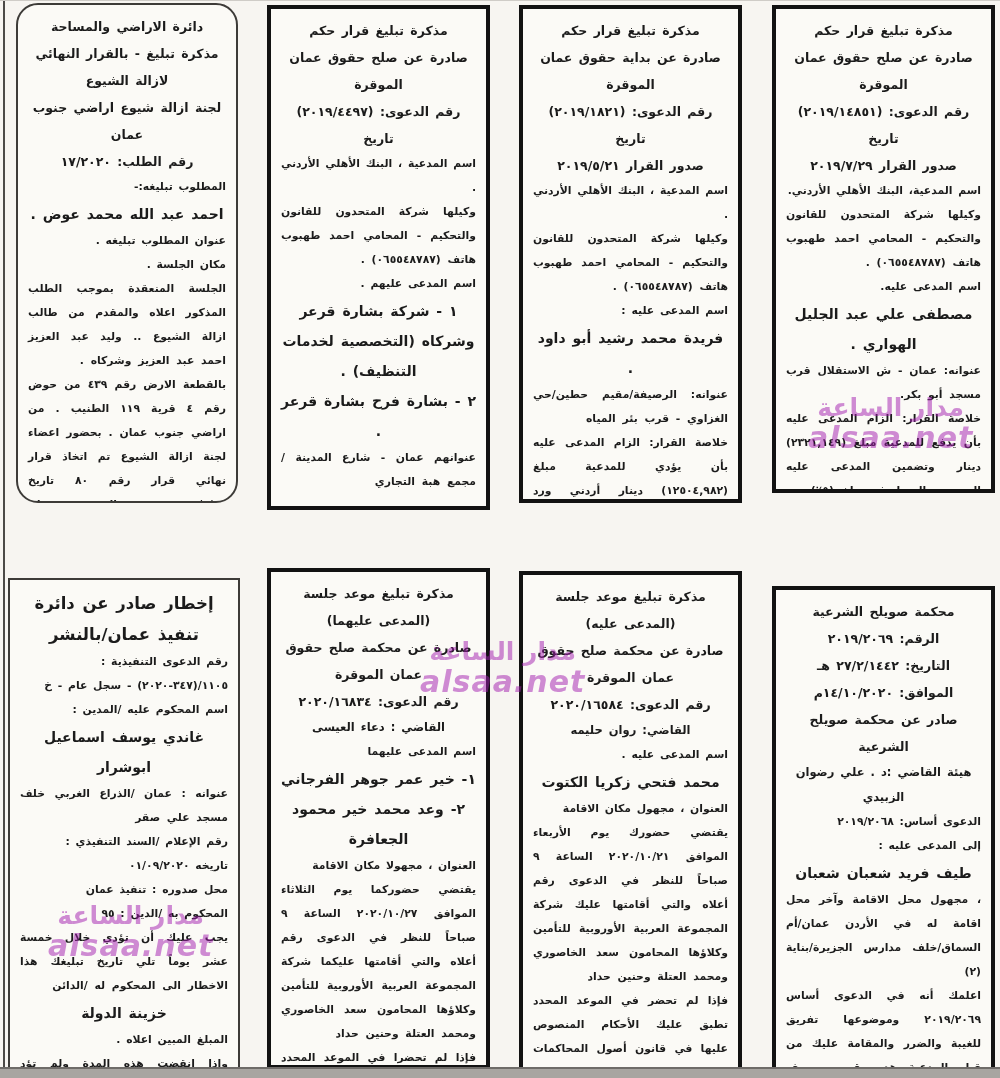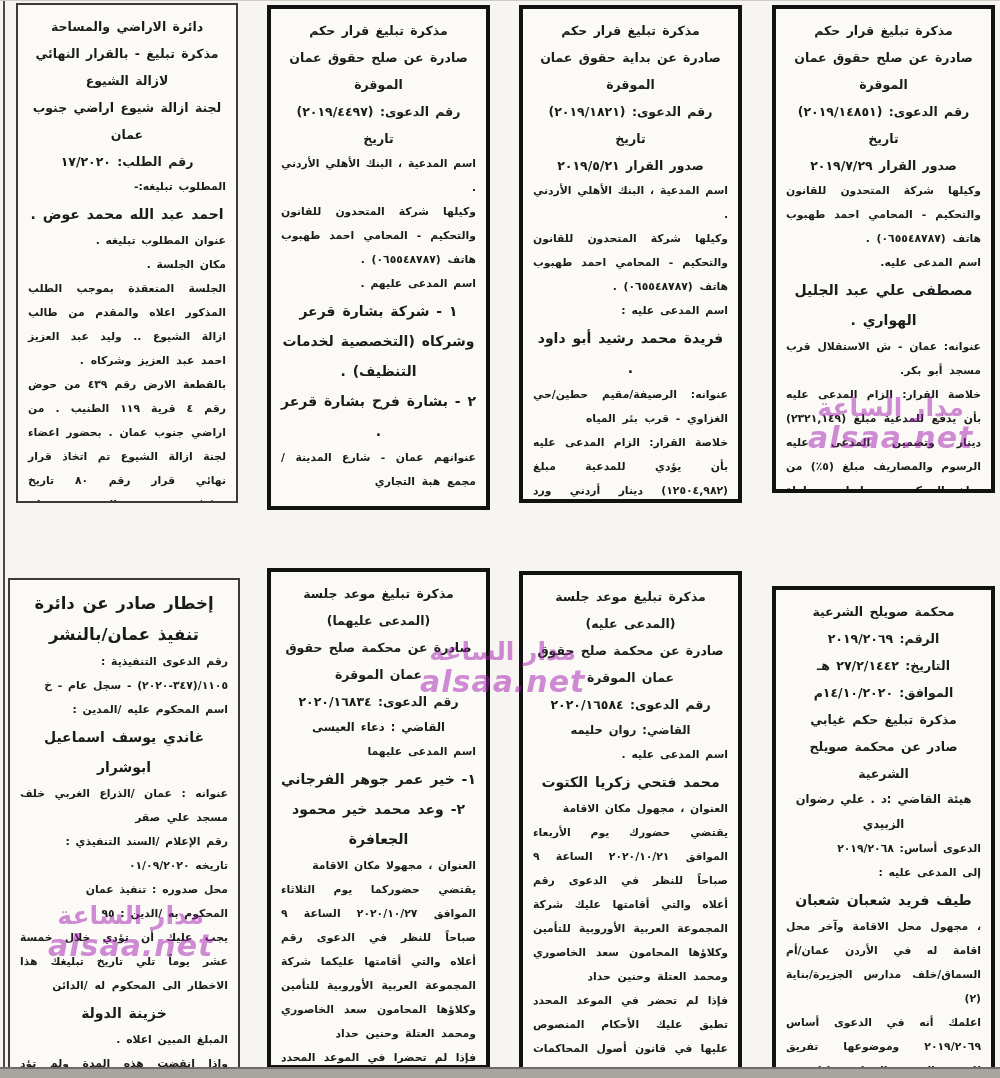--- a/index.html
+++ b/index.html
@@ -34,21 +34,21 @@
   .h{font-size:12.5px;line-height:27px;text-align:center;}
   .c{font-size:11.5px;line-height:25px;text-align:center;}
   .r{font-size:10.8px;line-height:24px;text-align:right;}
   .j{font-size:10.8px;line-height:24px;text-align:justify;text-align-last:right;word-spacing:3px;}
   .n{font-size:14px;line-height:30px;text-align:center;}
   .t{font-size:16.5px;line-height:31px;text-align:center;}
   
   .box-0{left:772px;top:4px;width:223px;height:488px;}
   .box-1{left:519px;top:4px;width:223px;height:498px;}
   .box-2{left:267px;top:4px;width:223px;height:505px;}
-  .box-3{left:16px;top:2px;width:222px;height:500px;}
+  .box-3{left:16px;top:2px;width:222px;height:500px;border-radius:22px;}
   .box-4{left:772px;top:570px;width:223px;height:496px;margin-top:15px;}
   .box-5{left:519px;top:570px;width:223px;height:584px;}
   .box-6{left:267px;top:567px;width:223px;height:501px;}
   .box-7{left:8px;top:577px;width:232px;height:510px;}
   .watermark{
     position:absolute;z-index:5;pointer-events:none;
     color:#a21caf;opacity:.5;text-align:center;
     font-weight:bold;line-height:30px;white-space:nowrap;
   }
   .watermark .ar{font-size:25px;display:block;}
@@ -61,20 +61,21 @@
 <body>
 
 <div class="page">
   <div class="left-rule"></div>
 
   <div class="box box-0">
       <div class="ln h">مذكرة تبليغ قرار حكم</div>
       <div class="ln h">صادرة عن صلح حقوق عمان الموقرة</div>
       <div class="ln h">رقم الدعوى: (٢٠١٩/١٤٨٥١) تاريخ</div>
       <div class="ln h">صدور القرار ٢٠١٩/٧/٢٩</div>
+      <div class="ln r">اسم المدعية، البنك الأهلي الأردني.</div>
       <div class="ln j">وكيلها شركة المتحدون للقانون والتحكيم - المحامي احمد طهبوب هاتف (٠٦٥٥٤٨٧٨٧) .</div>
       <div class="ln r">اسم المدعى عليه.</div>
       <div class="ln n">مصطفى علي عبد الجليل الهواري .</div>
       <div class="ln j">عنوانه: عمان - ش الاستقلال قرب مسجد أبو بكر.</div>
       <div class="ln j">خلاصة القرار: الزام المدعى عليه بأن يدفع للمدعية مبلغ (٢٣٢١,١٤٩) دينار وتضمين المدعى عليه الرسوم والمصاريف مبلغ (٥٪) من مبلغ المحكوم به اتعاب محاماة والفائدة القانونية من تاريخ المطالبة حتى السداد التام .</div>
     </div>
   <div class="box box-1">
       <div class="ln h">مذكرة تبليغ قرار حكم</div>
       <div class="ln h">صادرة عن بداية حقوق عمان الموقرة</div>
       <div class="ln h">رقم الدعوى: (٢٠١٩/١٨٢١) تاريخ</div>
@@ -107,21 +108,20 @@
       <div class="ln r">عنوان المطلوب تبليغه .</div>
       <div class="ln r">مكان الجلسة .</div>
       <div class="ln j">الجلسة المنعقدة بموجب الطلب المذكور اعلاه والمقدم من طالب ازالة الشيوع .. وليد عبد العزيز احمد عبد العزيز وشركاه .</div>
       <div class="ln j">بالقطعة الارض رقم ٤٣٩ من حوض رقم ٤ قرية ١١٩ الطنيب . من اراضي جنوب عمان . بحضور اعضاء لجنة ازالة الشيوع تم اتخاذ قرار نهائي قرار رقم ٨٠ تاريخ ٢٠٢٠/٩/٢٠ حضر المستدعي ولم يحضر المستدعى ضده كالسابق اللجنة بعد التدقيق في كافة اوراق الطلب رقم ١٧/٢٠٢٠ المقدم من المستدعي وليد عبد العزيز احمد عبد العزيز تقرر اللجنة اعلاه باختتام الجلسات واصدار القرار التالي تفويض حصص الشريك غير المنتسبة احمد عبد الله محمد عوض للشريك المستدعي قرار قابل للاعتراض من تاريخ ٢٠٢٠/٩/٢٠ .</div>
     </div>
   <div class="box box-4">
       <div class="ln h">محكمة صويلح الشرعية</div>
       <div class="ln h">الرقم: ٢٠١٩/٢٠٦٩</div>
       <div class="ln h">التاريخ: ٢٧/٢/١٤٤٢ هـ</div>
       <div class="ln h">الموافق: ١٤/١٠/٢٠٢٠م</div>
-      <div class="ln h">مذكرة تبليغ حكم غيابي</div>
       <div class="ln h">صادر عن محكمة صويلح الشرعية</div>
       <div class="ln c">هيئة القاضي :د . علي رضوان الزبيدي</div>
       <div class="ln r">الدعوى أساس: ٢٠١٩/٢٠٦٨</div>
       <div class="ln r">إلى المدعى عليه :</div>
       <div class="ln n">طيف فريد شعبان شعبان</div>
       <div class="ln j">، مجهول محل الاقامة وآخر محل اقامة له في الأردن عمان/أم السماق/خلف مدارس الجزيرة/بناية (٢)</div>
       <div class="ln j">اعلمك أنه في الدعوى أساس ٢٠١٩/٢٠٦٩ وموضوعها تفريق للغيبة والضرر والمقامة عليك من قبل المدعية هدير قصي يوسف جميل وكيلها المحامي خليل الثوابية، أنه قد تم تصديق اعلام الحكم رقم ٢٠١/٣/١٥٤ والصادر عن هذه المحكمة بتاريخ ٢٠٢٠/٩/٢٢ بموجب القرار الاستئنافي رقم ١٢٠٢١٧/٢٠٢٠/٣١١٧ تاريخ ٢٢/٩/٢٠٢٠ وعليه فقد جرى تبليغك حسب الأصول.</div>
     </div>
   <div class="box box-5">
       <div class="ln h">مذكرة تبليغ موعد جلسة (المدعى عليه)</div>

